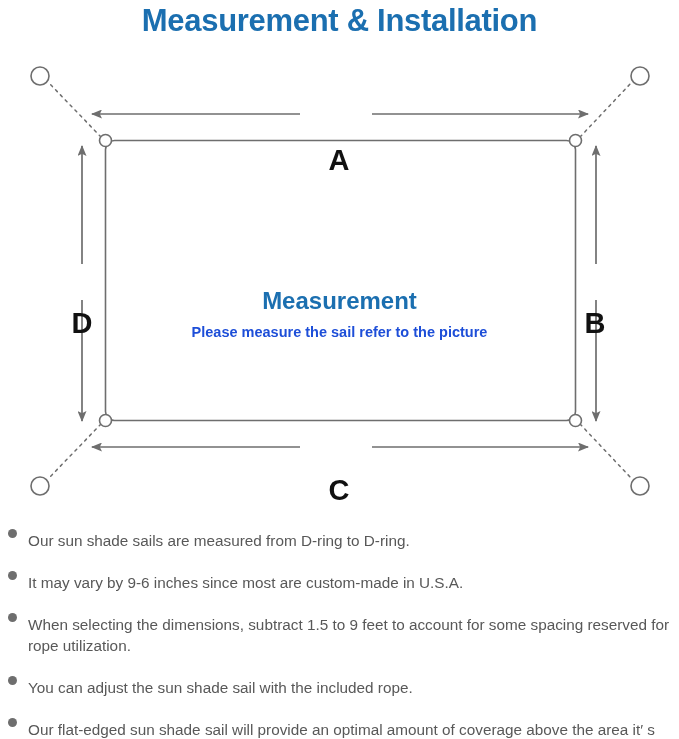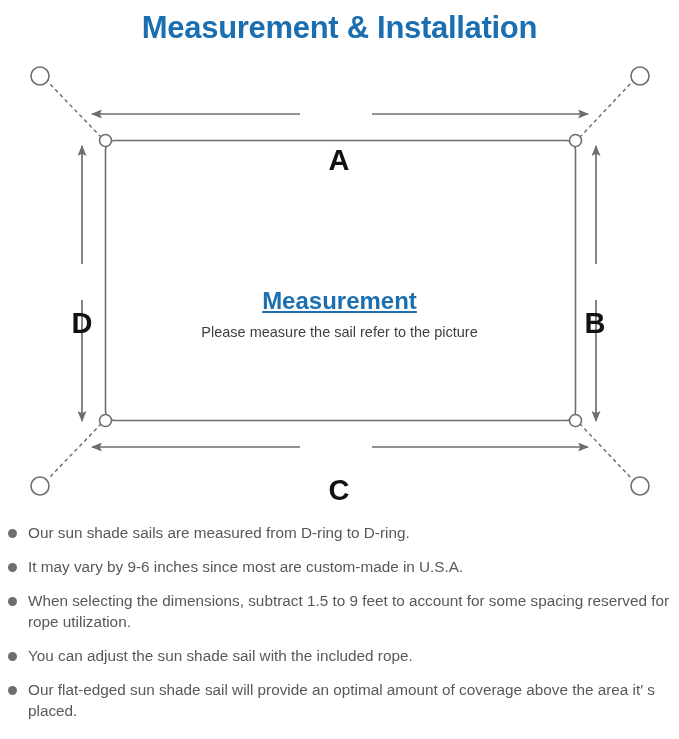--- a/index.html
+++ b/index.html
@@ -24,51 +24,50 @@
     position: absolute;
     left: 0;
     top: 0;
     width: 679px;
     text-align: center;
     font-size: 31px;
     font-weight: bold;
     color: #1b6fb0;
     letter-spacing: -0.3px;
     line-height: 40px;
-    padding-top: 8px;
+    padding-top: 1px;
     white-space: nowrap;
   }
   .diagram {
     position: absolute;
     left: 0;
     top: 48px;
     width: 679px;
     height: 465px;
   }
   .center-label {
     position: absolute;
     left: 0;
     top: 238px;
     width: 679px;
     text-align: center;
     font-size: 24px;
     font-weight: bold;
     color: #1b6fb0;
     line-height: 30px;
-    text-decoration: underline;
   }
   .center-sub {
     position: absolute;
     left: 0;
     top: 274px;
     width: 679px;
     text-align: center;
     font-size: 14.5px;
-    font-weight: normal;
-    color: #404040;
+    font-weight: bold;
+    color: #1d4ed8;
     line-height: 20px;
   }
   .dim-letter {
     position: absolute;
     font-size: 29px;
     font-weight: bold;
     color: #111111;
     font-family: "Liberation Sans", sans-serif;
     line-height: 1;
     text-align: center;
@@ -100,20 +99,21 @@
     margin-top: 7px;
     margin-right: 11px;
   }
   .note-text {
     flex: 1 1 auto;
     font-size: 15.3px;
     color: #585858;
     line-height: 21px;
     padding-right: 4px;
     font-family: "Liberation Sans", sans-serif;
+    margin-top: 8px;
   }
 </style>
 </head>
 <body>
 
 <div id="page">
 
   <div class="title">Measurement &amp; Installation</div>
 
   <div class="diagram">

